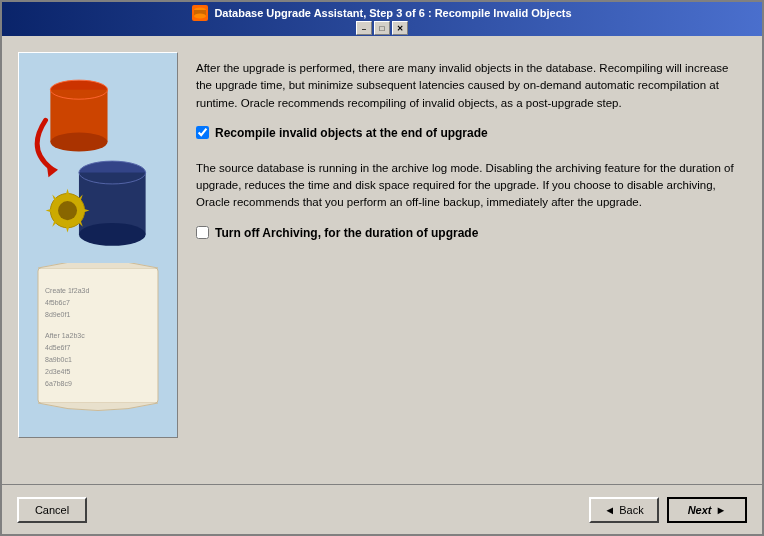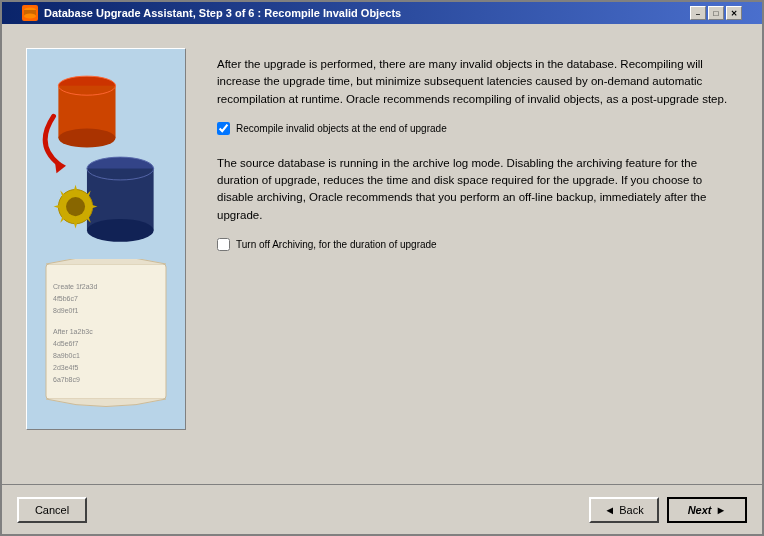--- a/index.html
+++ b/index.html
@@ -18,26 +18,27 @@
       height: 536px;
       background: #d4d0c8;
       border: 2px solid #808080;
       display: flex;
       flex-direction: column;
     }
 
     .title-bar {
       background: linear-gradient(to right, #0a246a, #4a6fcd);
       color: white;
-      padding: 3px 20px;
+      padding: 3px 0;
       display: flex;
       align-items: center;
       justify-content: space-between;
-      height: 22px;
+      height: 34px;
       flex-shrink: 0;
+      flex-direction: column;
     }
 
     .title-bar-left {
       display: flex;
       align-items: center;
       gap: 6px;
     }
 
     .title-icon {
       width: 16px;
@@ -77,22 +78,22 @@
       justify-content: center;
       color: #000;
       font-weight: bold;
     }
 
     .content-area {
       flex: 1;
       display: flex;
       flex-direction: row;
       background: #d4d0c8;
-      padding: 24px;
-      gap: 26px;
+      padding: 16px;
+      gap: 13px;
     }
 
     .left-panel {
       width: 160px;
       flex-shrink: 0;
       display: flex;
       flex-direction: column;
       align-items: center;
       background: #b8d4e8;
       border: 1px solid #808080;
@@ -125,22 +126,23 @@
       padding: 6px 5px 12px 5px;
     }
 
     .checkbox-row input[type="checkbox"] {
       width: 13px;
       height: 13px;
       cursor: pointer;
     }
 
     .checkbox-label {
-      font-size: 10px;
+      font-size: 12px;
       color: #000;
+      font-weight: bold;
     }
 
     .footer-area {
       height: 50px;
       background: #d4d0c8;
       border-top: 1px solid #808080;
       display: flex;
       align-items: center;
       padding: 0 15px;
       flex-shrink: 0;

